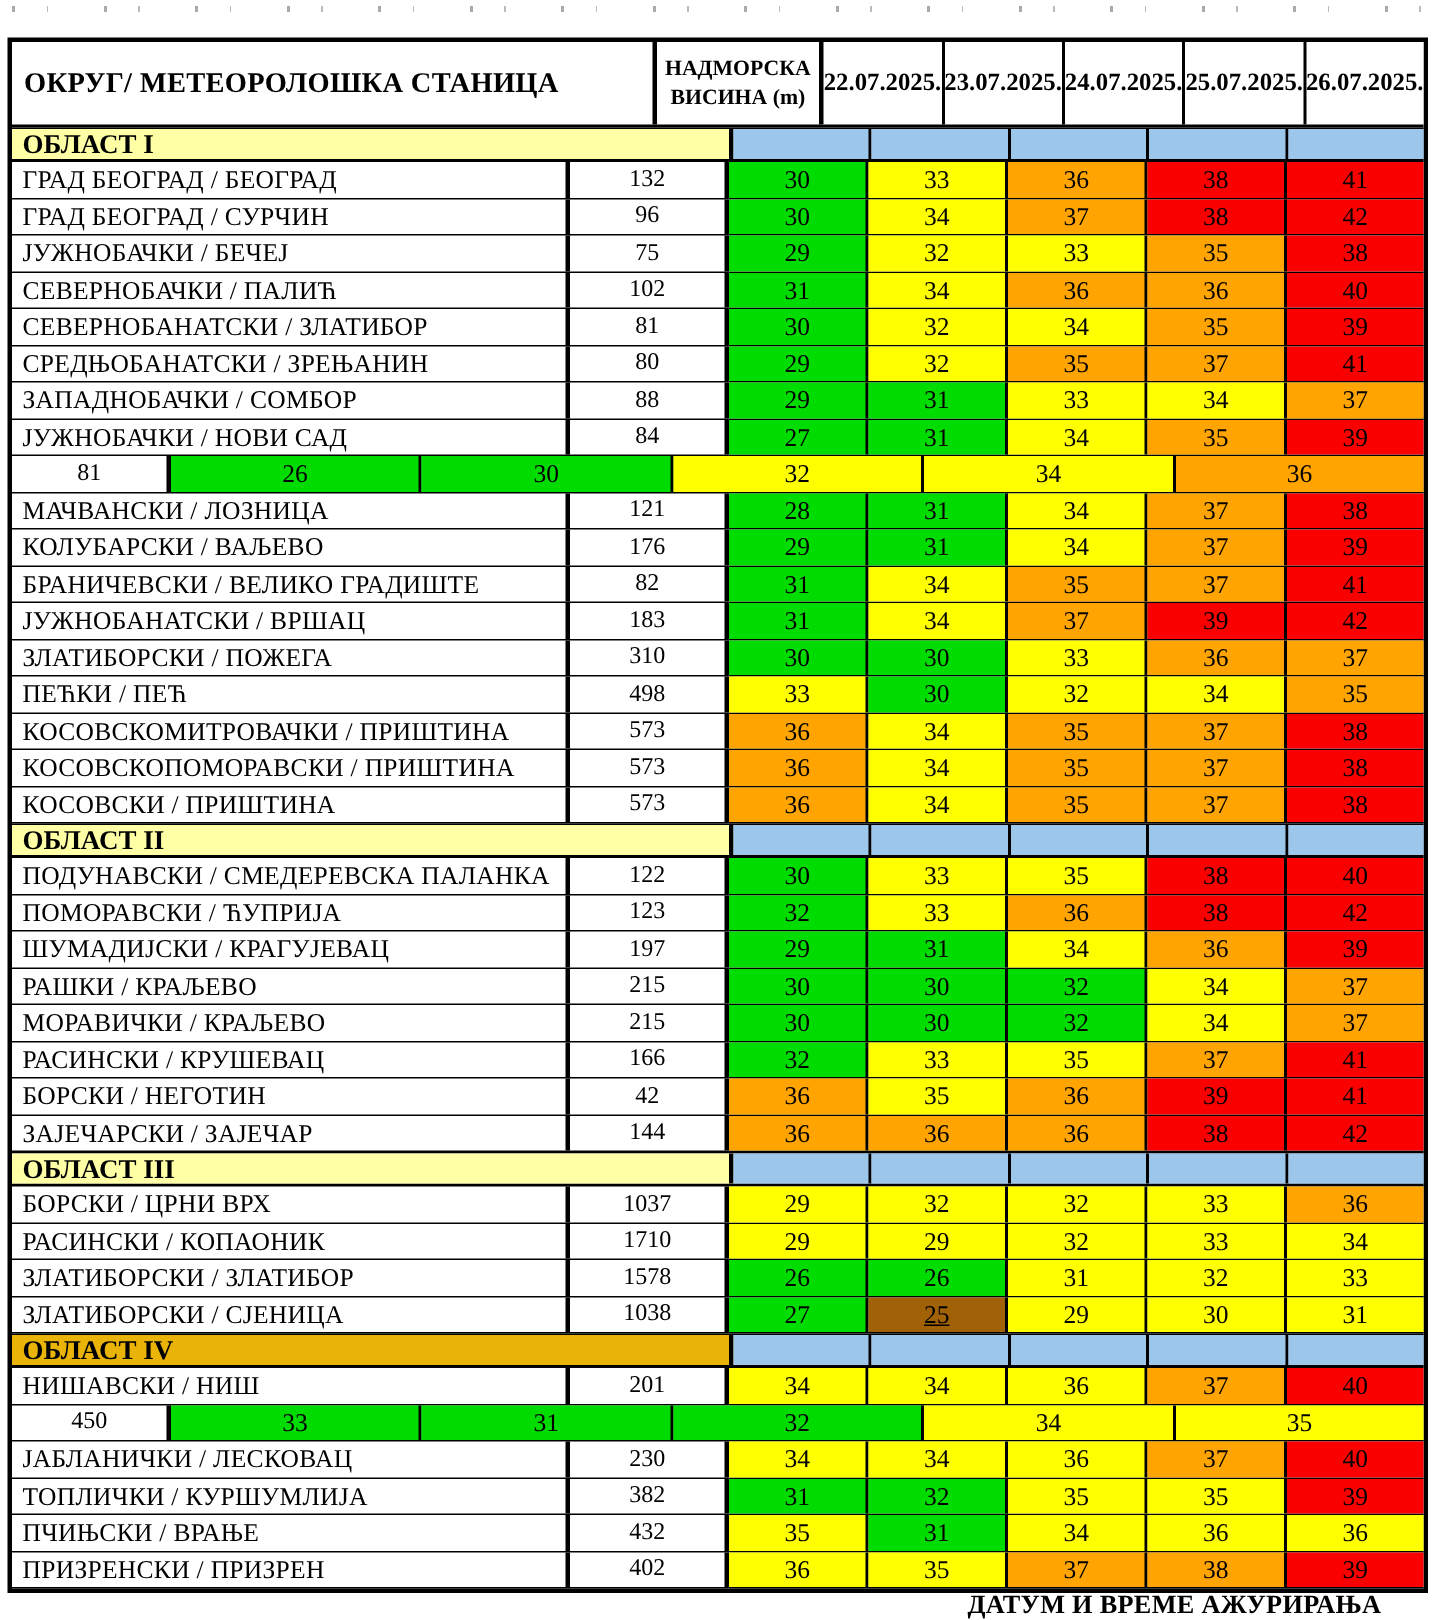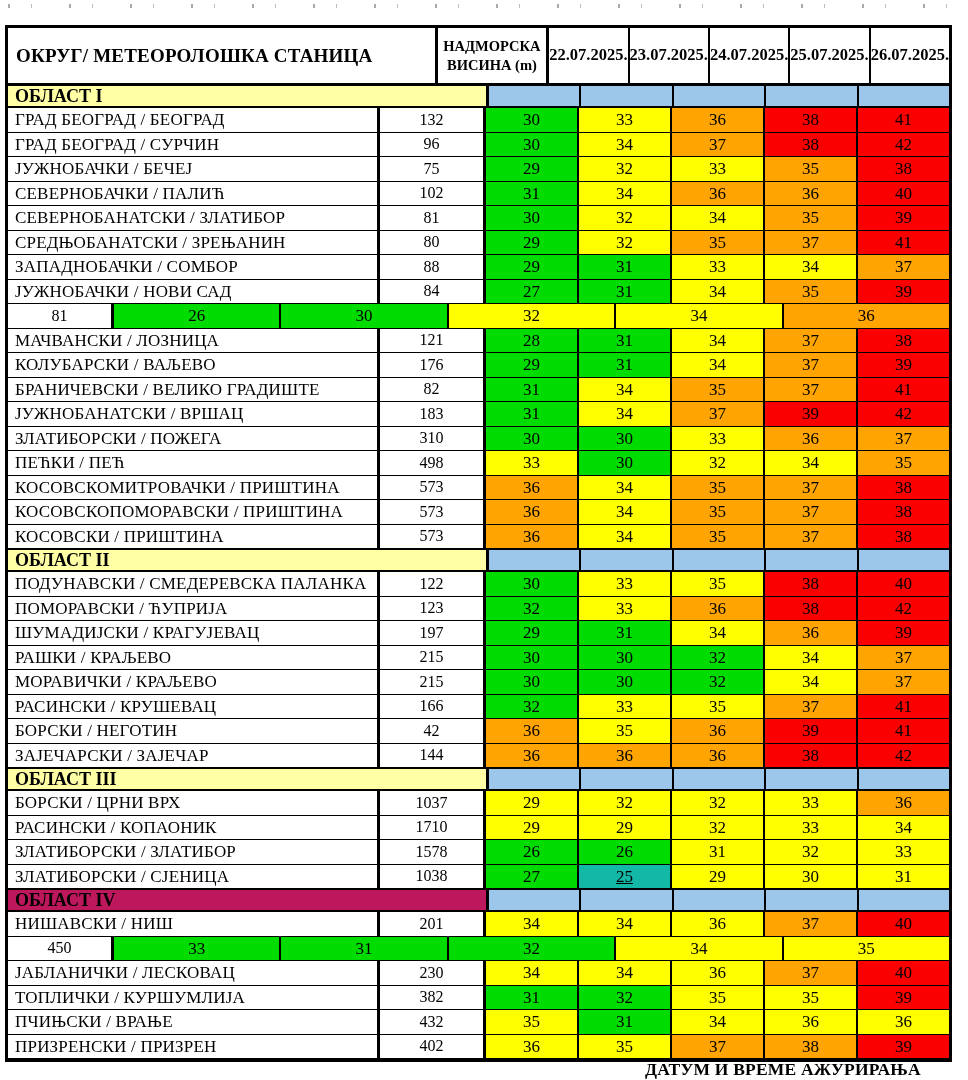--- a/index.html
+++ b/index.html
@@ -335,27 +335,27 @@
         <div class="c c-t" style="background: rgb(0, 219, 0);">26</div>
         <div class="c c-t" style="background: rgb(0, 219, 0);">26</div>
         <div class="c c-t" style="background: rgb(255, 255, 0);">31</div>
         <div class="c c-t" style="background: rgb(255, 255, 0);">32</div>
         <div class="c c-t" style="background: rgb(255, 255, 0);">33</div>
       </div>
       <div class="row">
         <div class="c c-st">ЗЛАТИБОРСКИ / СЈЕНИЦА</div>
         <div class="c c-al">1038</div>
         <div class="c c-t" style="background: rgb(0, 219, 0);">27</div>
-        <div class="c c-t" style="background: #14b8a6; text-decoration: underline;">25</div>
+        <div class="c c-t" style="background: #a16207; text-decoration: underline;">25</div>
         <div class="c c-t" style="background: rgb(255, 255, 0);">29</div>
         <div class="c c-t" style="background: rgb(255, 255, 0);">30</div>
         <div class="c c-t" style="background: rgb(255, 255, 0);">31</div>
       </div>
       <div class="rrow">
-        <div class="c c-reg" style="background: #be185d; font-family: Liberation Serif, serif;">ОБЛАСТ IV</div>
+        <div class="c c-reg" style="background: #eab308; font-family: Liberation Serif, serif;">ОБЛАСТ IV</div>
         <div class="c c-b" style="background: rgb(156, 198, 234);"></div>
         <div class="c c-b" style="background: rgb(156, 198, 234);"></div>
         <div class="c c-b" style="background: rgb(156, 198, 234);"></div>
         <div class="c c-b" style="background: rgb(156, 198, 234);"></div>
         <div class="c c-b" style="background: rgb(156, 198, 234);"></div>
       </div>
       <div class="row">
         <div class="c c-st">НИШАВСКИ / НИШ</div>
         <div class="c c-al">201</div>
         <div class="c c-t" style="background: rgb(255, 255, 0);">34</div>

